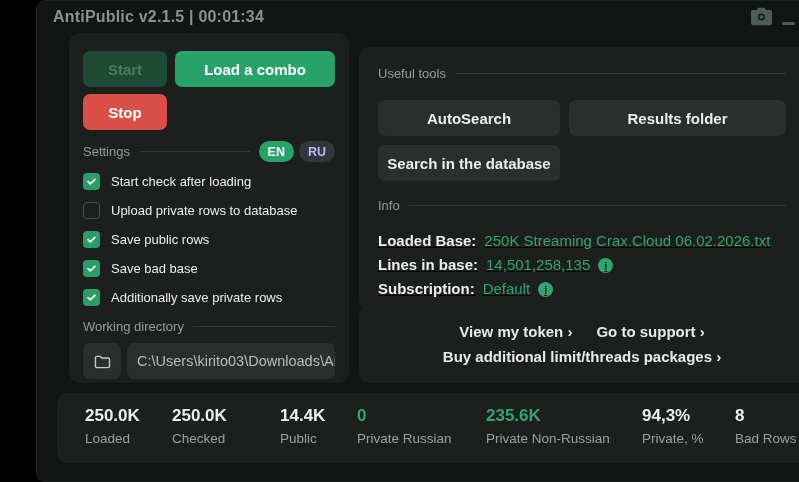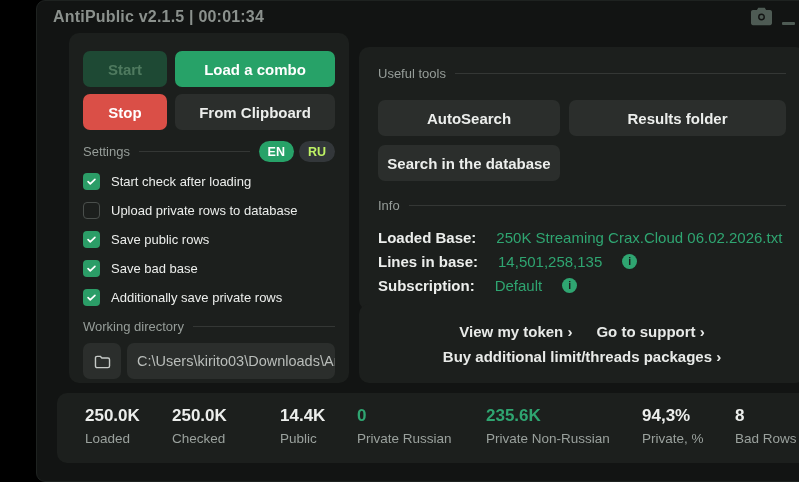--- a/index.html
+++ b/index.html
@@ -25,21 +25,21 @@
   .btn-load{background:#27a268;color:#fff;}
   .btn-stop{background:#da4f47;color:#fff;}
   .btn-clip{background:#2b2e2c;color:#eceeec;}
   
   .section-head{display:flex;align-items:center;gap:9px;color:#969d99;font-size:13px;height:21px;}
   .line{flex:1;height:1px;background:#343735;}
   .head-settings{margin-top:11px;}
   .pill{height:21px;padding:0 9px;border-radius:11px;font-size:12.5px;font-weight:700;
     display:flex;align-items:center;cursor:pointer;}
   .pill-en{background:#27a268;color:#fff;}
-  .pill-ru{background:#33373a;color:#bef264;margin-left:-4px;}
+  .pill-ru{background:#33373a;color:#c4b5fd;margin-left:-4px;}
   
   .check-list{margin-top:5px;}
   .check-row{display:flex;align-items:center;gap:11px;height:29px;cursor:pointer;}
   .checkbox{width:17px;height:17px;border-radius:4px;flex:0 0 17px;display:flex;
     align-items:center;justify-content:center;box-sizing:border-box;}
   .checkbox.checked{background:#2b9d67;}
   .checkbox.unchecked{border:1.5px solid #4a4f4c;background:transparent;}
   .checkbox svg{width:11px;height:11px;}
   .check-label{color:#eceeec;font-size:13px;}
   
@@ -48,21 +48,21 @@
   .folder-btn{width:38px;height:36px;background:#2b2e2c;border-radius:7px;border:none;
     display:flex;align-items:center;justify-content:center;cursor:pointer;}
   .dir-field{flex:1;height:36px;background:#2b2e2c;border-radius:7px;color:#b9bdba;font-size:14.5px;
     display:flex;align-items:center;padding:0 10px;white-space:nowrap;overflow:hidden;cursor:text;}
   
   .tools-grid{display:grid;grid-template-columns:182px 1fr;gap:9px;margin-top:16px;}
   .tool-btn{height:36px;background:#2b2e2c;border:none;border-radius:7px;color:#eceeec;
     font-size:15px;font-weight:600;font-family:"Liberation Sans",sans-serif;cursor:pointer;}
   .head-info{margin-top:14px;}
   .info-rows{margin-top:9px;}
-  .info-row{display:flex;align-items:center;gap:20px;height:24px;}
+  .info-row{display:flex;align-items:flex-end;gap:8px;height:24px;text-decoration:underline;}
   .info-label{color:#eceeec;font-weight:700;font-size:15px;}
   .info-value{color:#2fa571;font-size:15px;}
   .info-icon{width:15px;height:15px;border-radius:50%;background:#2fa571;color:#1c1f1d;
     font-size:10.5px;font-weight:700;display:flex;align-items:center;justify-content:center;cursor:pointer;}
   
   .links-row{display:flex;gap:24px;}
   .link{color:#e8eae8;font-size:15px;font-weight:600;cursor:pointer;}
   
   .stat{box-sizing:border-box;}
   .stat:nth-child(1){width:87px;}  .stat:nth-child(2){width:108px;}
@@ -96,21 +96,20 @@
         <path d="M6.3 6.3l7.4 7.4M13.7 6.3l-7.4 7.4" stroke="#121413" stroke-width="2.3" stroke-linecap="round"></path>
       </svg>
     </span>
   </div>
 
   <div class="card left-card">
     <div class="btn-grid">
       <button class="btn btn-start">Start</button>
       <button class="btn btn-load">Load a combo</button>
       <button class="btn btn-stop">Stop</button>
-      <button class="btn btn-clip">From Clipboard</button>
     </div>
 
     <div class="section-head head-settings">
       <span>Settings</span>
       <span class="line"></span>
       <span class="pill pill-en">EN</span>
       <span class="pill pill-ru">RU</span>
     </div>
 
     <div class="check-list" id="checkbox-list">

